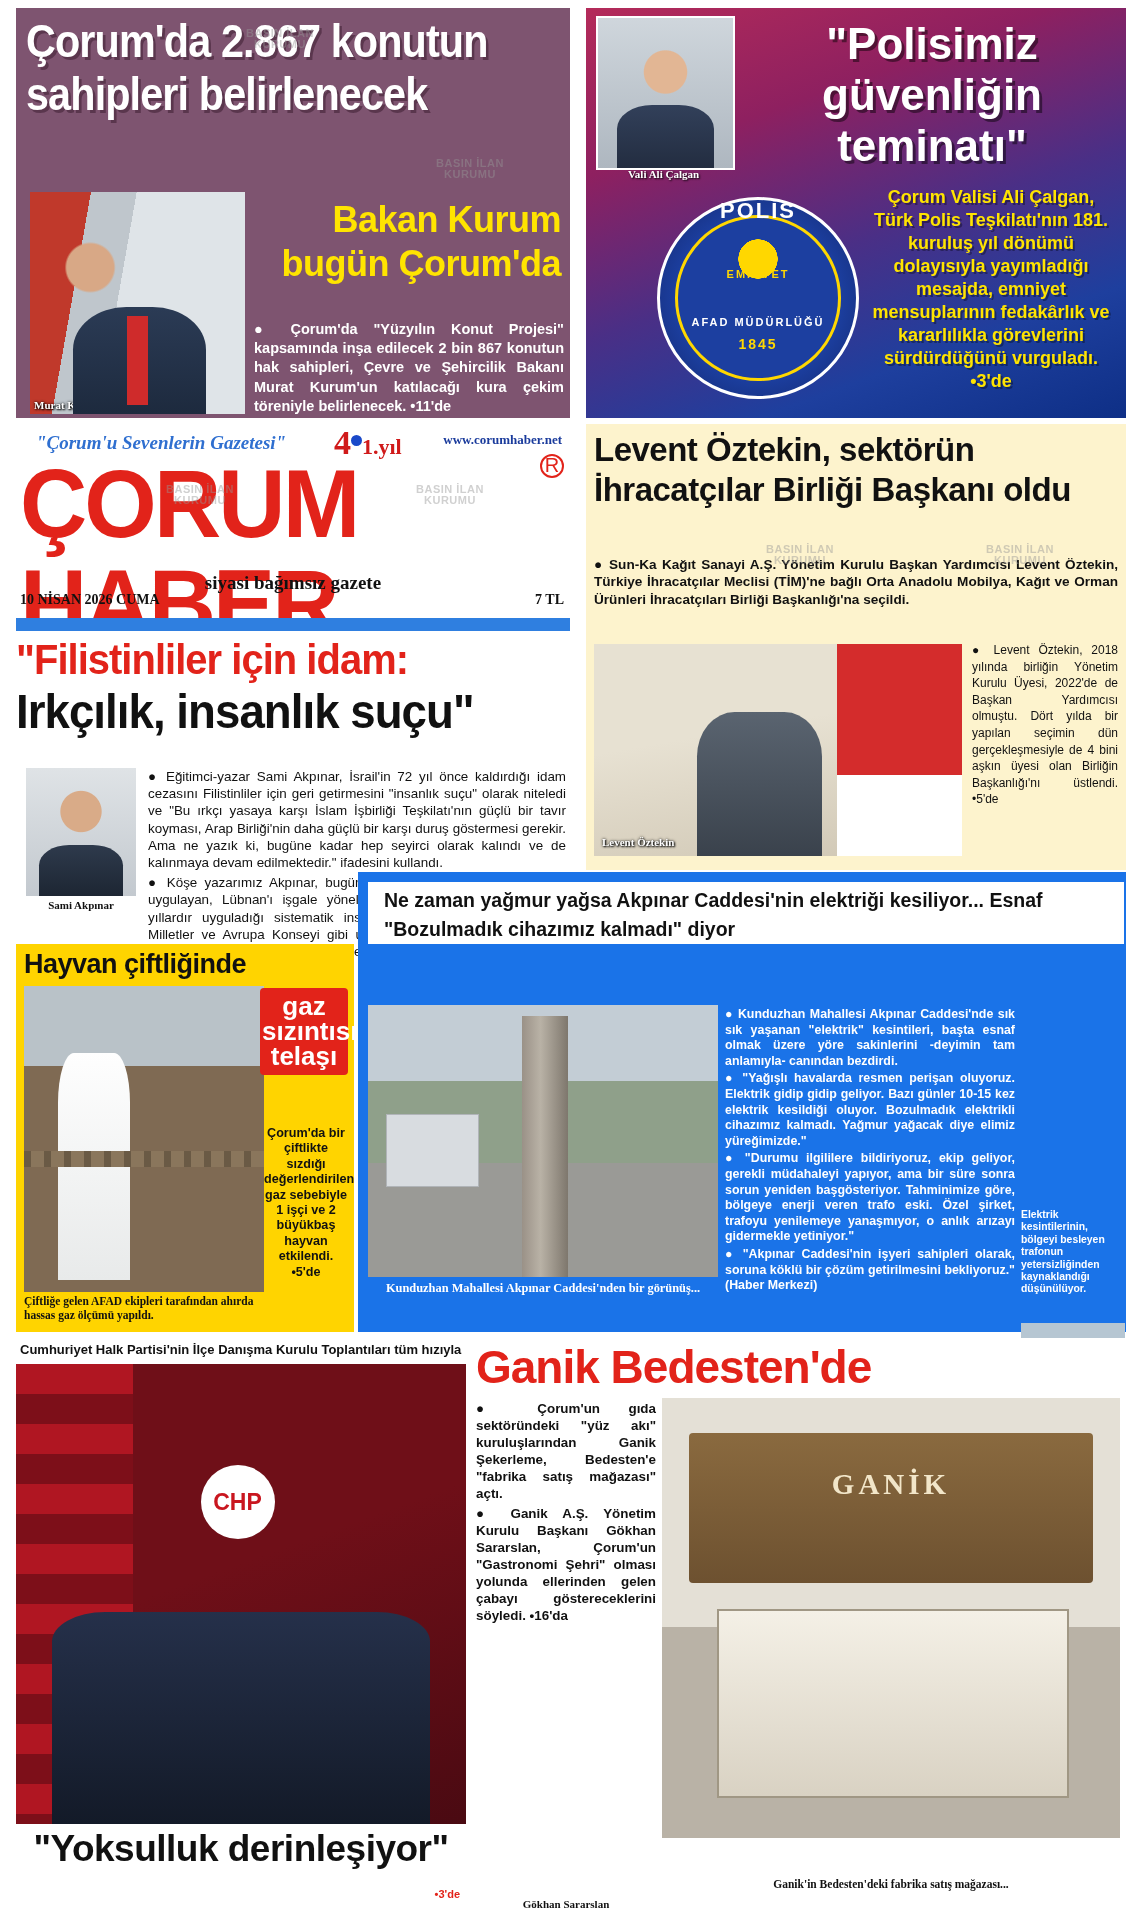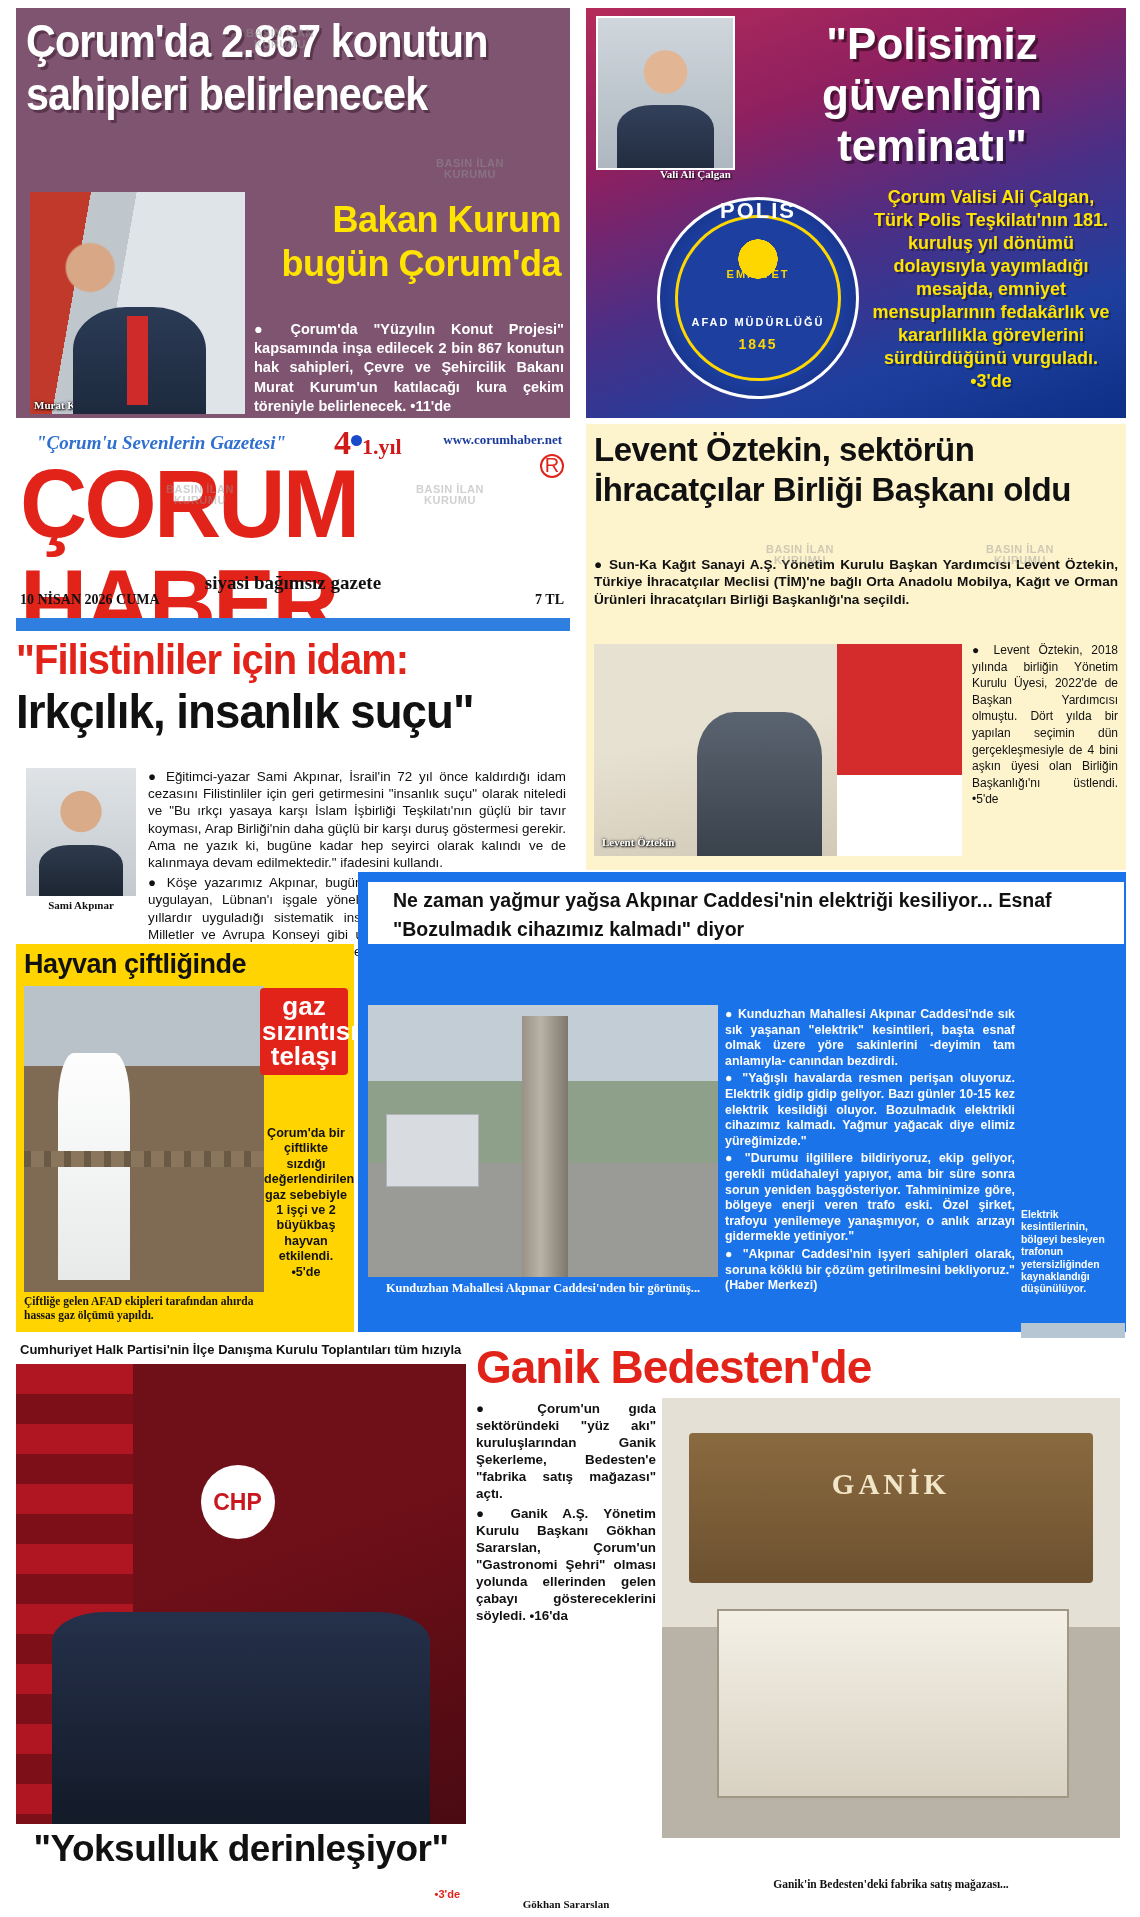--- a/index.html
+++ b/index.html
@@ -25,21 +25,21 @@
   #lead-body{position:absolute;left:238px;top:312px;width:310px;color:#fff;font-size:14.5px;
       line-height:19.2px;font-weight:bold;text-align:justify;}
 
   
   #police{left:586px;top:8px;width:540px;height:410px;overflow:hidden;}
   #police-bg{position:absolute;inset:0;
      background:linear-gradient(160deg,#b42b5a 0%,#8e2060 28%,#4a2f86 55%,#1e3f9e 78%,#0e2f86 100%);}
   #police-photo{left:10px;top:8px;width:135px;height:150px;border:2px solid #fff;}
   #police-h1{position:absolute;left:160px;top:10px;width:372px;color:#fff;font-weight:bold;
       font-size:44px;line-height:51px;text-align:center;text-shadow:3px 3px 0 rgba(0,0,0,.45);}
-  #police-cap{position:absolute;left:10px;top:160px;width:135px;text-align:right;color:#fff;
+  #police-cap{position:absolute;left:10px;top:160px;width:135px;text-align:center;color:#fff;
       font-size:11px;font-weight:bold;font-family:"Liberation Serif",serif;text-shadow:1px 1px 2px #000;}
   #police-body{position:absolute;right:10px;top:178px;width:250px;color:#ffe400;font-weight:bold;
       font-size:18px;line-height:23px;text-align:center;text-shadow:2px 2px 0 rgba(0,0,0,.35);}
   
   #emblem{position:absolute;left:22px;top:176px;width:300px;height:228px;}
   .em-ring{position:absolute;left:50%;top:50%;transform:translate(-50%,-50%);
      border:3px solid #fff;border-radius:50%;}
   .em-text{position:absolute;color:#fff;font-weight:bold;letter-spacing:2px;text-align:center;width:100%;}
 
   
@@ -101,21 +101,21 @@
      font-weight:bold;font-size:26px;line-height:25px;text-align:center;padding:6px 2px;
      border-radius:4px;font-family:"Liberation Sans Narrow","Liberation Sans",sans-serif;}
   #hay-body{position:absolute;right:6px;top:182px;width:84px;font-size:12.6px;line-height:15.4px;
      color:#111;font-weight:bold;text-align:center;}
   #hay-cap{position:absolute;left:8px;top:350px;width:240px;font-size:11.5px;line-height:14px;
      color:#111;font-weight:bold;font-family:"Liberation Serif",serif;}
 
   
   #elek{left:358px;top:872px;width:768px;height:460px;background:#1a73e8;border:5px solid #1a73e8;box-sizing:border-box;}
   #elek-kicker{position:absolute;left:5px;top:5px;width:756px;height:62px;background:#fff;
-     color:#111;font-weight:bold;font-size:19.5px;line-height:29px;padding:4px 25px;box-sizing:border-box;}
+     color:#111;font-weight:bold;font-size:19.5px;line-height:29px;padding:4px 16px;box-sizing:border-box;}
   #elek-h1{position:absolute;left:5px;top:70px;width:756px;color:#ffe400;font-weight:bold;font-size:44px;
      line-height:52px;text-align:center;letter-spacing:-.5px;text-shadow:3px 3px 0 rgba(0,0,0,.35);
      font-family:"Liberation Sans Narrow","Liberation Sans",sans-serif;}
   #elek-photo{left:5px;top:128px;width:350px;height:272px;}
   #elek-body{position:absolute;left:362px;top:130px;width:290px;color:#fff;font-size:12.4px;
      line-height:15.6px;text-align:justify;font-weight:bold;}
   #elek-body p{margin:0 0 2px 0;}
   #elek-photo2{left:658px;top:174px;width:104px;height:154px;}
   #elek-cap2{position:absolute;left:658px;top:332px;width:104px;color:#fff;font-size:10.4px;
      line-height:12.4px;font-weight:bold;}

